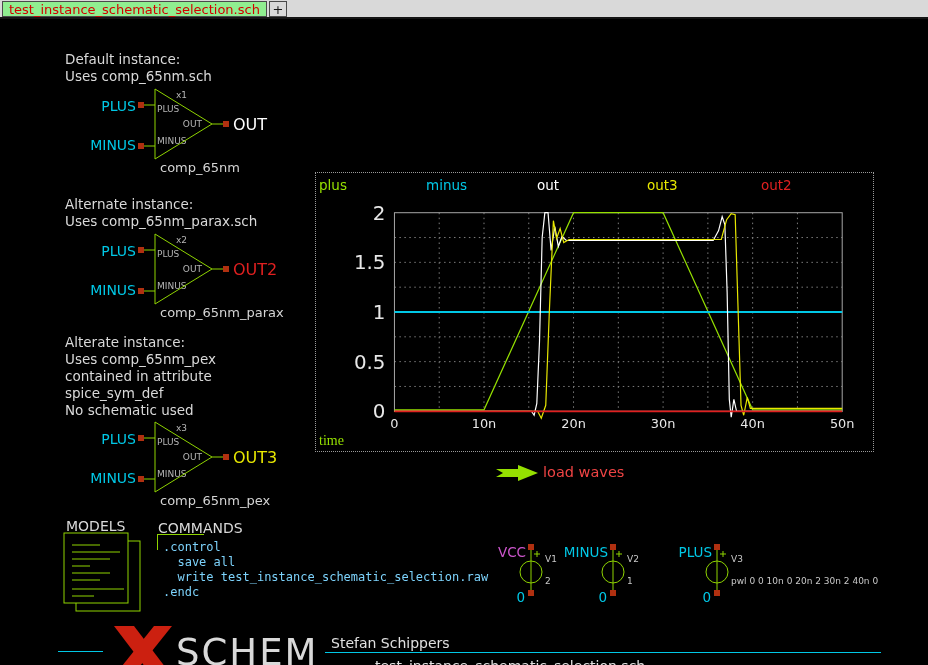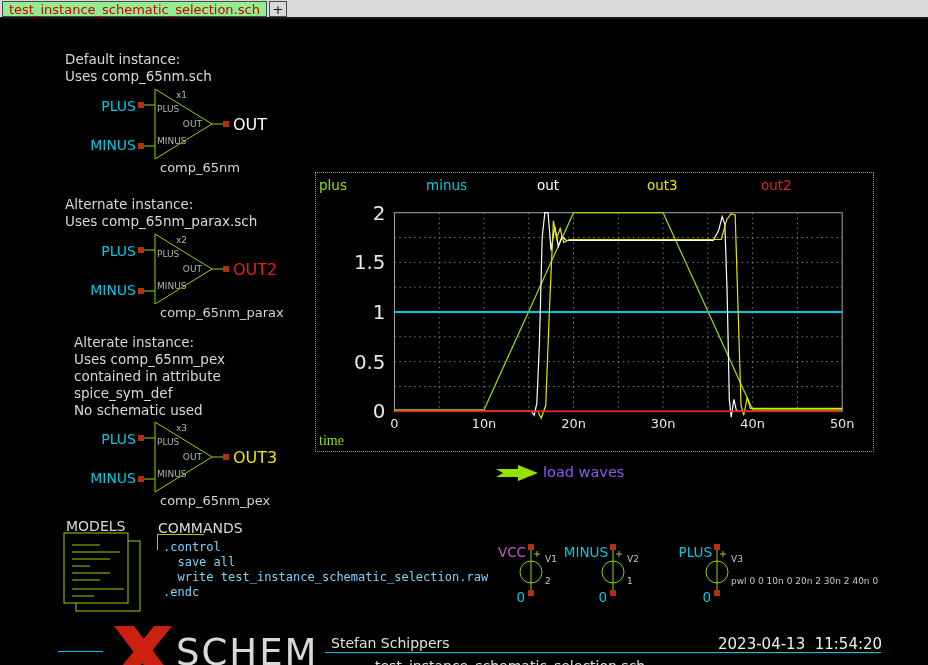--- a/index.html
+++ b/index.html
@@ -33,21 +33,21 @@
                     border-top:1px solid #8fd400;border-left:1px solid #8fd400;}
   #commands-code{position:absolute;left:163px;top:521px;color:#7dd3fc;font-size:12px;
                  line-height:15px;font-family:"DejaVu Sans Mono",monospace;white-space:pre;}
   
   #graph{position:absolute;left:315px;top:153px;width:557px;height:278px;
          border:1px dotted #9a9a9a;}
   #wave-legend span{position:absolute;top:4px;font-size:13.5px;}
   #wave-xlabel{position:absolute;left:3px;bottom:2px;font-size:14px;}
   #wave-svg{left:0;top:0;}
   
-  #launch-label{position:absolute;left:543px;top:445px;color:#8b5cf6;font-size:14.5px;}
+  #launch-label{position:absolute;left:543px;top:445px;color:#ef4444;font-size:14.5px;}
   
   #logo-schem{position:absolute;left:176px;top:614px;color:#d9d9d9;font-size:37px;
               letter-spacing:2px;line-height:40px;}
   #author{position:absolute;left:331px;top:616px;color:#e0e0e0;font-size:14px;}
   #datetime{position:absolute;left:718px;top:616px;color:#f0f0f0;font-size:15px;white-space:pre;}
   #filename{position:absolute;left:375px;top:639px;color:#e0e0e0;font-size:14px;}
   .cyanline{position:absolute;height:1px;background:#00c8e6;}
 </style>
 </head>
 <body>
@@ -58,21 +58,21 @@
     <div class="tab">
       <span>test_instance_schematic_selection.sch</span>
     </div>
     <div class="newtab">+</div>
   </div>
 
   <div id="canvas">
 
     <div class="tblock" style="left:65px;top:32px"><div>Default instance:</div><div>Uses comp_65nm.sch</div></div>
     <div class="tblock" style="left:65px;top:177px"><div>Alternate instance:</div><div>Uses comp_65nm_parax.sch</div></div>
-    <div class="tblock" style="left:74px;top:315px"><div>Alterate instance:</div><div>Uses comp_65nm_pex</div><div>contained in attribute</div><div>spice_sym_def</div><div>No schematic used</div></div>
+    <div class="tblock" style="left:65px;top:315px"><div>Alterate instance:</div><div>Uses comp_65nm_pex</div><div>contained in attribute</div><div>spice_sym_def</div><div>No schematic used</div></div>
 
     <svg style="left:90px;top:64px" width="220" height="94">
       <text class="net" x="46" y="28" text-anchor="end">PLUS</text>
       <rect class="pin" x="48" y="19" width="6" height="6"></rect>
       <line class="wire" x1="54" y1="22" x2="65" y2="22"></line>
       <text class="inner" x="67" y="29">PLUS</text>
       <text class="net" x="46" y="67" text-anchor="end">MINUS</text>
       <rect class="pin" x="48" y="60" width="6" height="6"></rect>
       <line class="wire" x1="54" y1="63" x2="65" y2="63"></line>
       <text class="inner" x="67" y="61">MINUS</text>
@@ -230,17 +230,16 @@
     </svg>
 
     <div class="cyanline" style="left:58px;top:632px;width:45px"></div>
     <svg style="left:108px;top:607px" width="68" height="50">
       <polygon points="6,0 26,0 64,50 44,50" fill="#cc2010"></polygon>
       <polygon points="46,0 64,0 24,50 6,50" fill="#cc2010"></polygon>
     </svg>
     <div id="logo-schem">SCHEM</div>
     <div id="author">Stefan Schippers</div>
     <div class="cyanline" style="left:325px;top:633px;width:556px"></div>
-    <div id="datetime">2023-04-13  11:54:20</div>
     <div id="filename">test_instance_schematic_selection.sch</div>
 
   </div>
 </div>
 
 </body></html>

